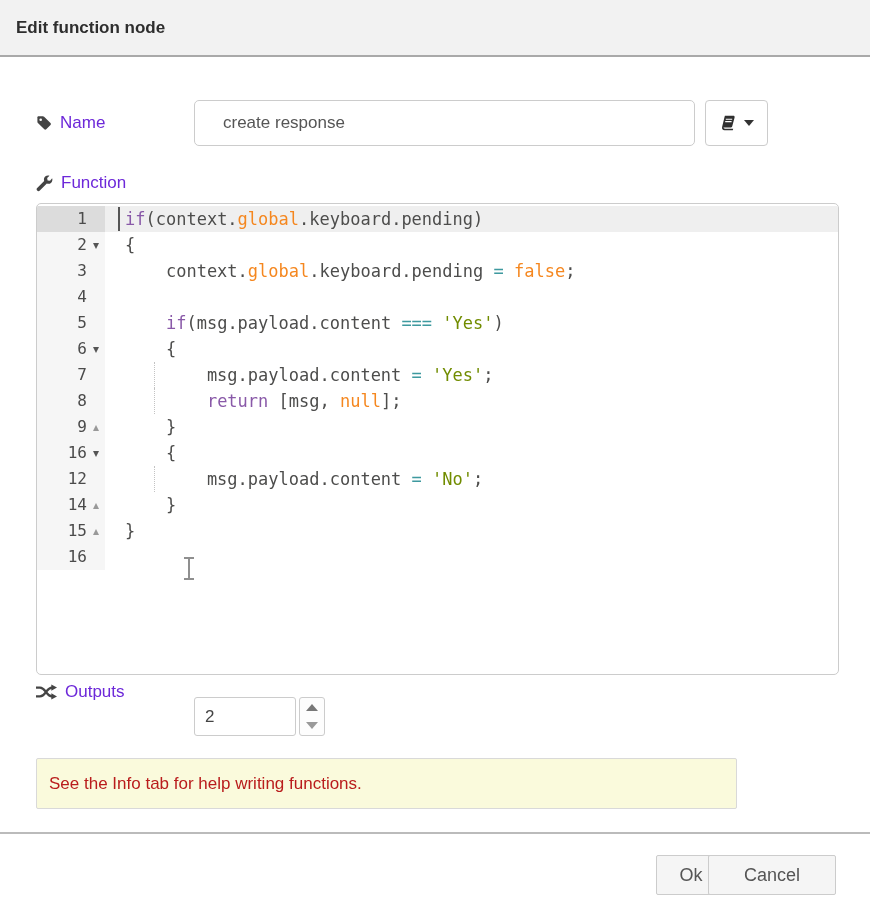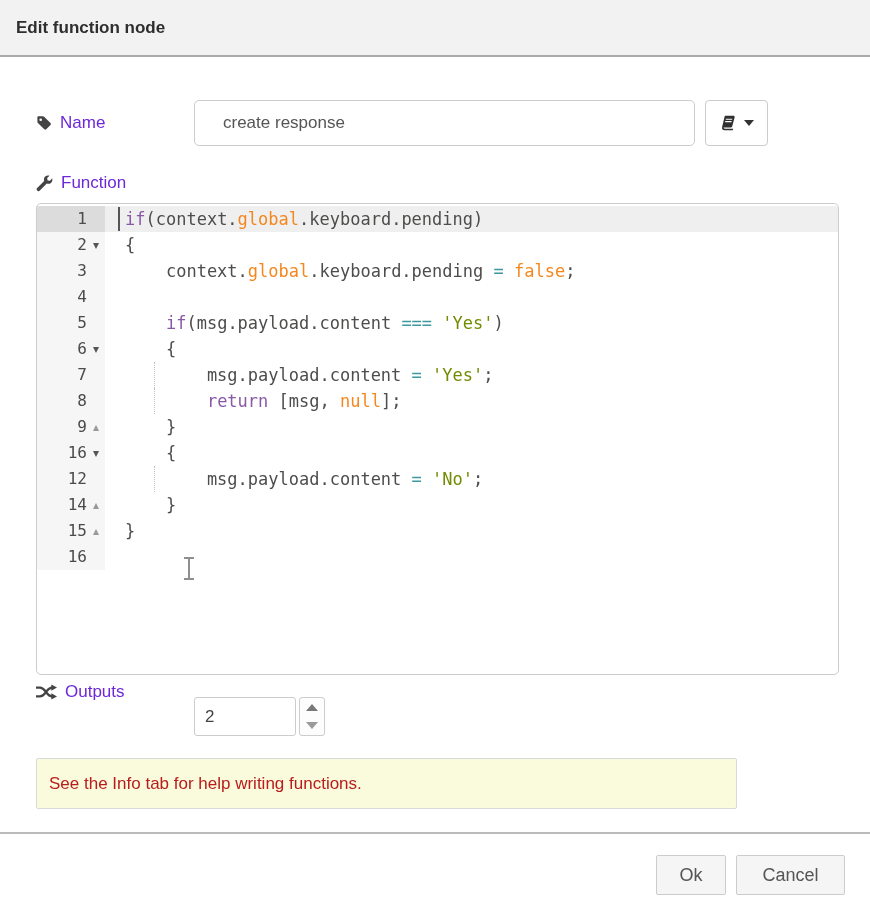--- a/index.html
+++ b/index.html
@@ -49,21 +49,21 @@
   .tri-up{width:0;height:0;border-left:6px solid transparent;border-right:6px solid transparent;border-bottom:7px solid #787878;}
   .tri-down{width:0;height:0;border-left:6px solid transparent;border-right:6px solid transparent;border-top:7px solid #9a9a9a;}
 
   
   .tip{position:absolute;left:36px;top:758px;width:701px;height:51px;box-sizing:border-box;background:var(--c-info_bg,#fafadc);border:1px solid #d9d9d9;border-radius:2px;display:flex;align-items:center;padding-left:12px;font-size:17px;color:#b91c1c;}
 
   
   .footer-divider{position:absolute;left:0;top:832px;width:870px;height:2px;background:#bbb;}
   .btn{position:absolute;top:855px;height:40px;box-sizing:border-box;background:#f5f5f5;border:1px solid #ccc;border-radius:2px;font-size:18px;color:#555;font-family:"Liberation Sans",sans-serif;cursor:pointer;}
   .btn.ok{left:656px;width:70px;}
-  .btn.cancel{left:736px;width:109px;}
+  .btn.cancel{left:708px;width:128px;}
 
   svg{display:block;}
 </style>
 </head>
 <body>
 
 <div class="stage">
 
   <div class="hdr">
     <div class="title">Edit function node</div>

